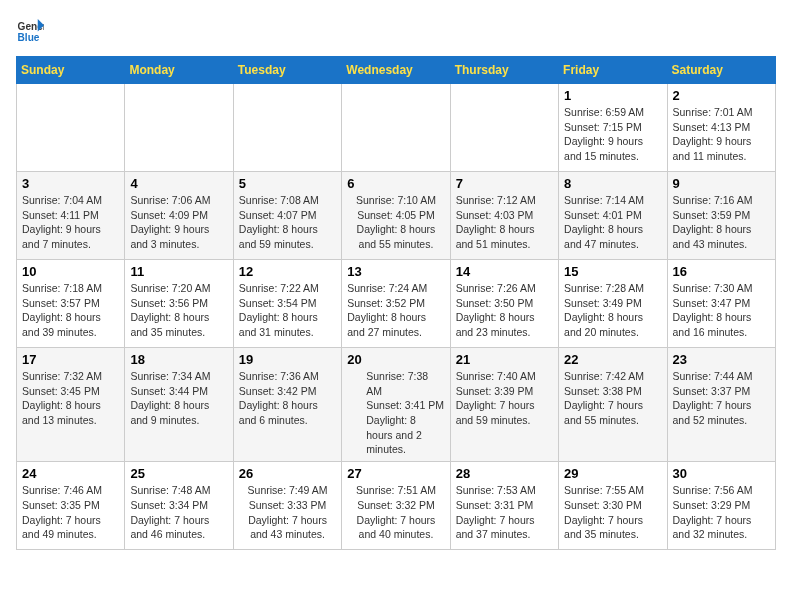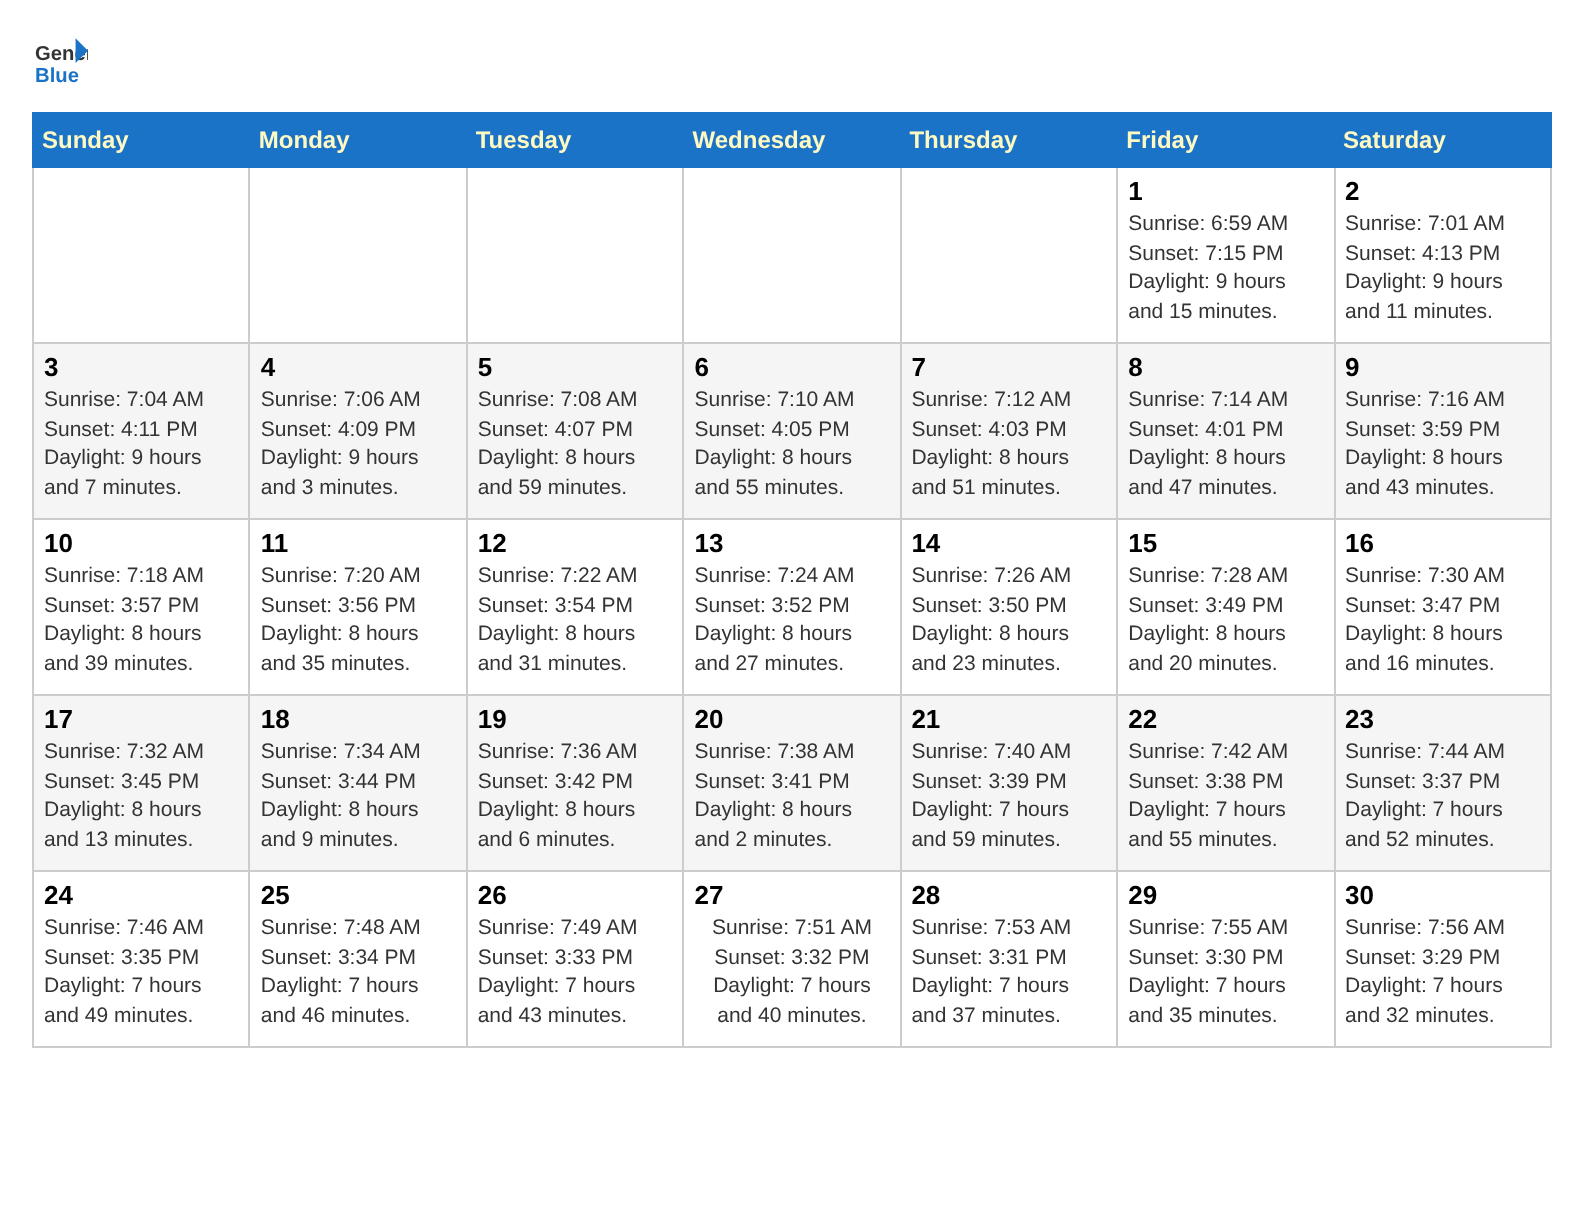--- a/index.html
+++ b/index.html
@@ -37,21 +37,21 @@
       font-size: 16px;
       color: #555;
     }
     .calendar {
       width: 100%;
       border-collapse: collapse;
       font-size: 11px;
     }
     .calendar thead th {
       background: #1a73c7;
-      color: #fef9c3;
+      color: #fde047;
       padding: 6px 4px;
       text-align: left;
       font-size: 12px;
       font-weight: bold;
       border: 1px solid #1a73c7;
     }
     .calendar tbody td {
       border: 1px solid #ccc;
       vertical-align: top;
       padding: 4px 5px;
@@ -144,21 +144,21 @@
 Daylight: 9 hours and 3 minutes.</div>
         </td>
         <td>
           <span class="day-number">5</span>
           <div class="day-info" style="white-space: pre-line;">Sunrise: 7:08 AM
 Sunset: 4:07 PM
 Daylight: 8 hours and 59 minutes.</div>
         </td>
         <td>
           <span class="day-number">6</span>
-          <div class="day-info" style="white-space: pre-line;">Sunrise: 7:10 AM
+          <div class="day-info" style="white-space: pre-line; text-align: center;">Sunrise: 7:10 AM
 Sunset: 4:05 PM
 Daylight: 8 hours and 55 minutes.</div>
         </td>
         <td>
           <span class="day-number">7</span>
           <div class="day-info" style="white-space: pre-line;">Sunrise: 7:12 AM
 Sunset: 4:03 PM
 Daylight: 8 hours and 51 minutes.</div>
         </td>
         <td>
@@ -232,21 +232,21 @@
 Daylight: 8 hours and 9 minutes.</div>
         </td>
         <td>
           <span class="day-number">19</span>
           <div class="day-info" style="white-space: pre-line;">Sunrise: 7:36 AM
 Sunset: 3:42 PM
 Daylight: 8 hours and 6 minutes.</div>
         </td>
         <td>
           <span class="day-number">20</span>
-          <div class="day-info" style="white-space: pre-line;">Sunrise: 7:38 AM
+          <div class="day-info" style="white-space: pre-line; margin-left: 19px;">Sunrise: 7:38 AM
 Sunset: 3:41 PM
 Daylight: 8 hours and 2 minutes.</div>
         </td>
         <td>
           <span class="day-number">21</span>
           <div class="day-info" style="white-space: pre-line;">Sunrise: 7:40 AM
 Sunset: 3:39 PM
 Daylight: 7 hours and 59 minutes.</div>
         </td>
         <td>
@@ -270,21 +270,21 @@
 Daylight: 7 hours and 49 minutes.</div>
         </td>
         <td>
           <span class="day-number">25</span>
           <div class="day-info" style="white-space: pre-line;">Sunrise: 7:48 AM
 Sunset: 3:34 PM
 Daylight: 7 hours and 46 minutes.</div>
         </td>
         <td>
           <span class="day-number">26</span>
-          <div class="day-info" style="white-space: pre-line;">Sunrise: 7:49 AM
+          <div class="day-info" style="white-space: pre-line; text-align: center;">Sunrise: 7:49 AM
 Sunset: 3:33 PM
 Daylight: 7 hours and 43 minutes.</div>
         </td>
         <td>
           <span class="day-number">27</span>
           <div class="day-info" style="white-space: pre-line; text-align: center;">Sunrise: 7:51 AM
 Sunset: 3:32 PM
 Daylight: 7 hours and 40 minutes.</div>
         </td>
         <td>

